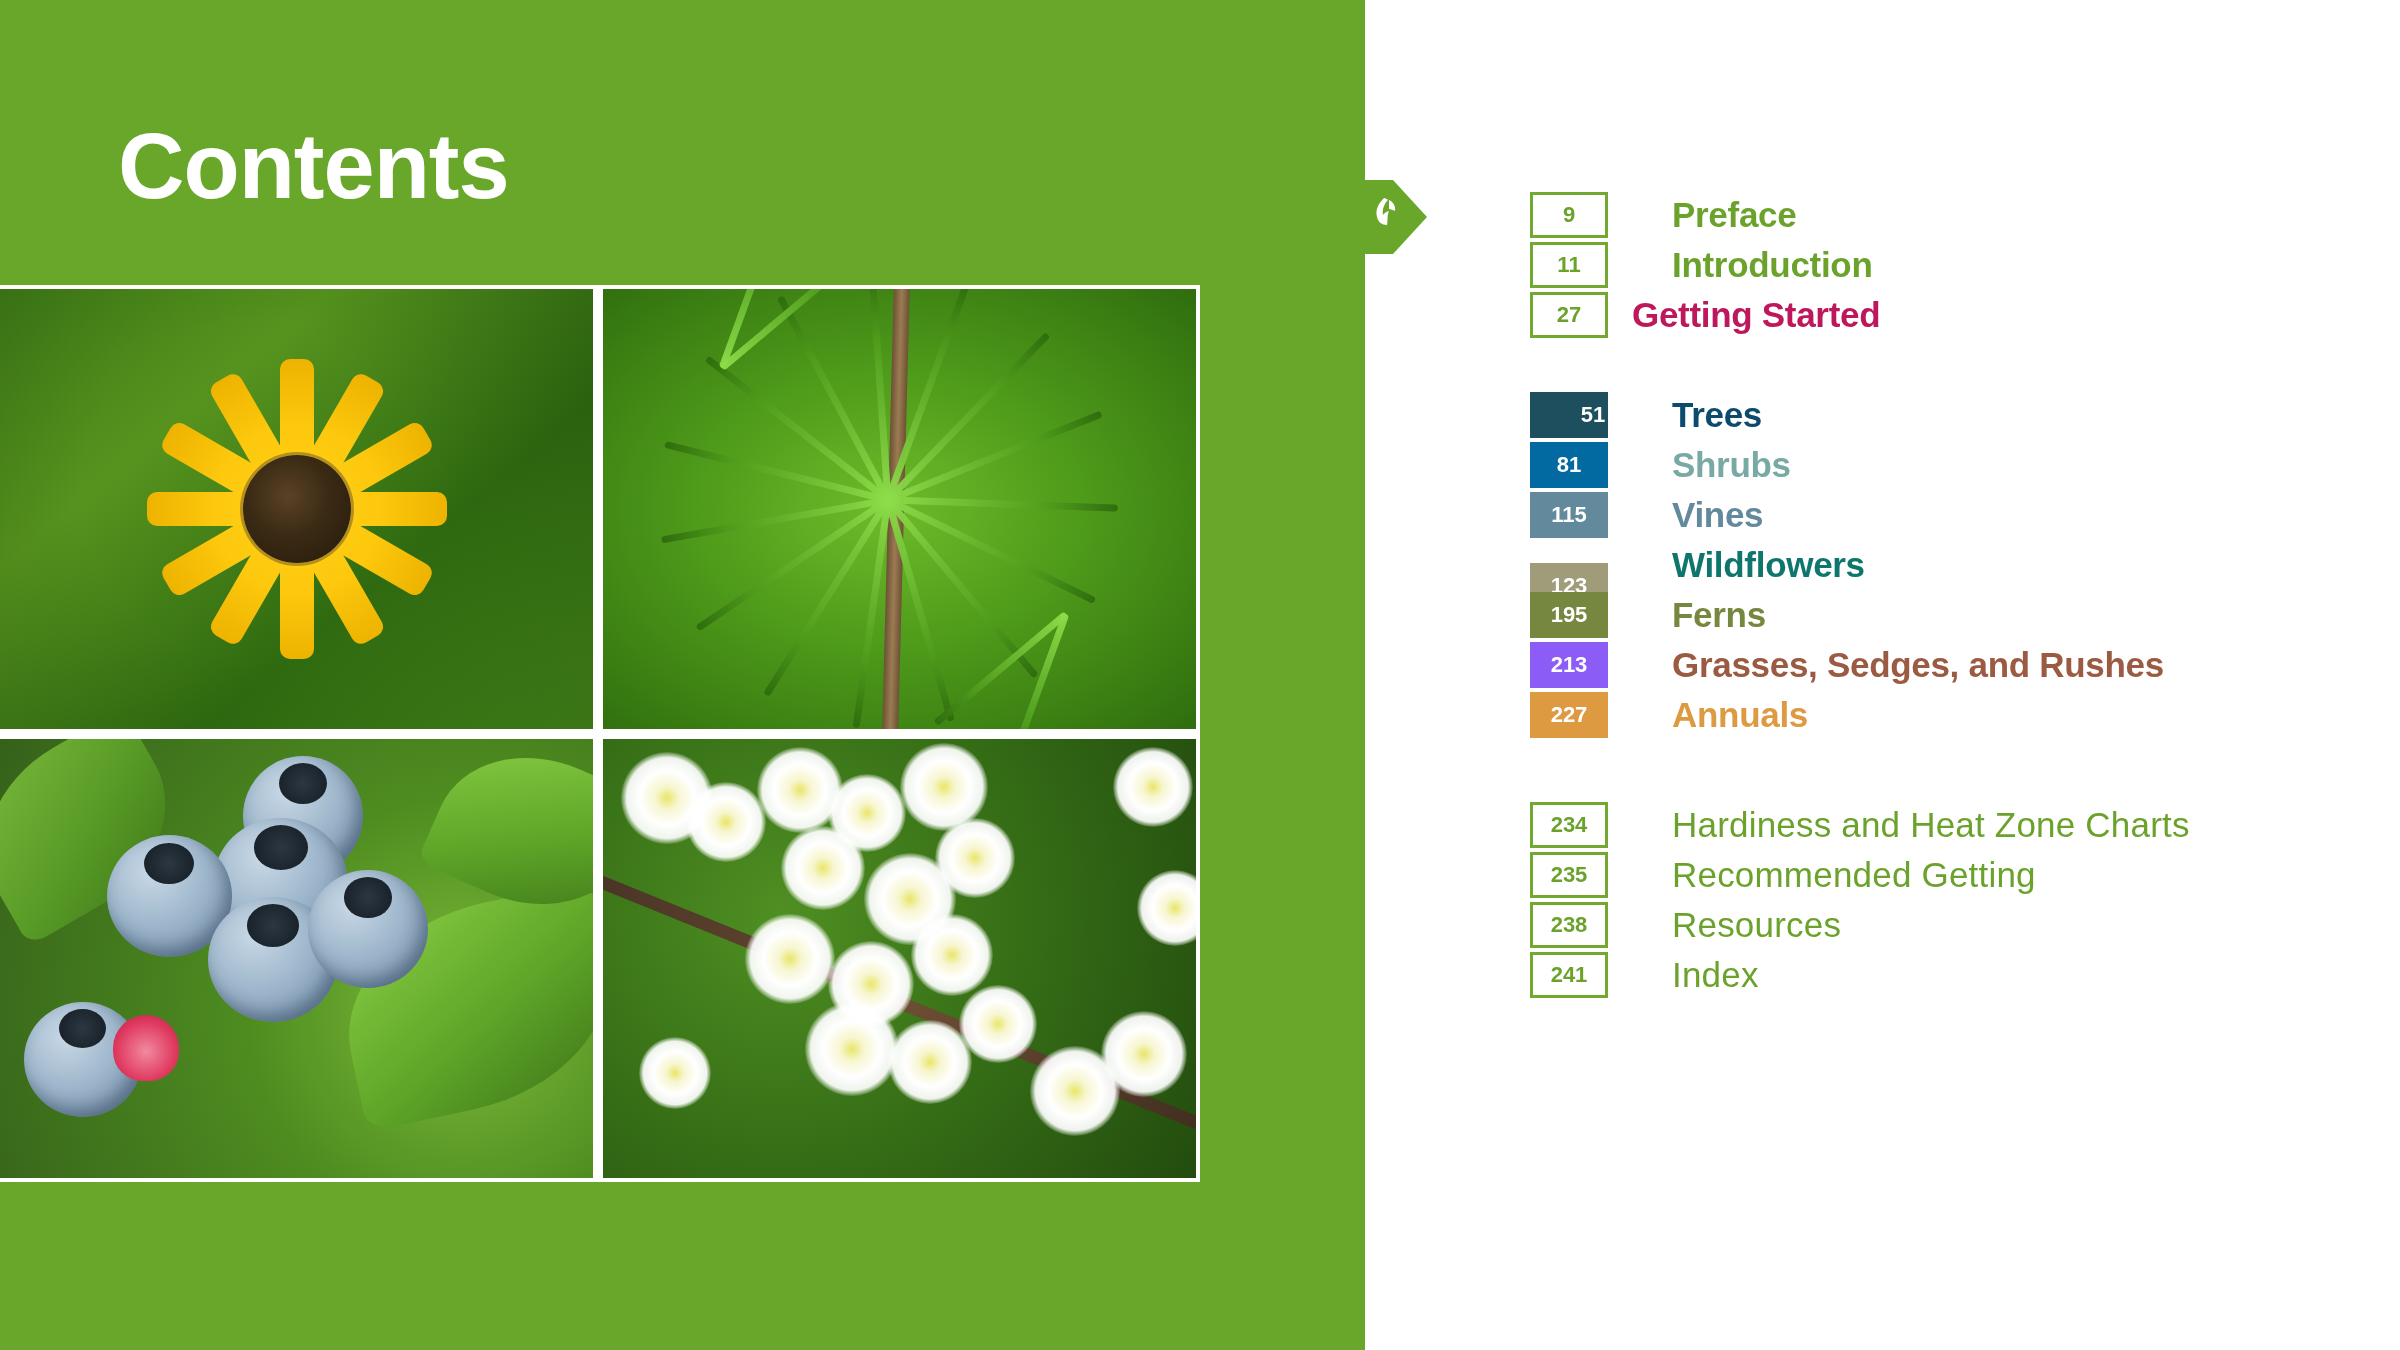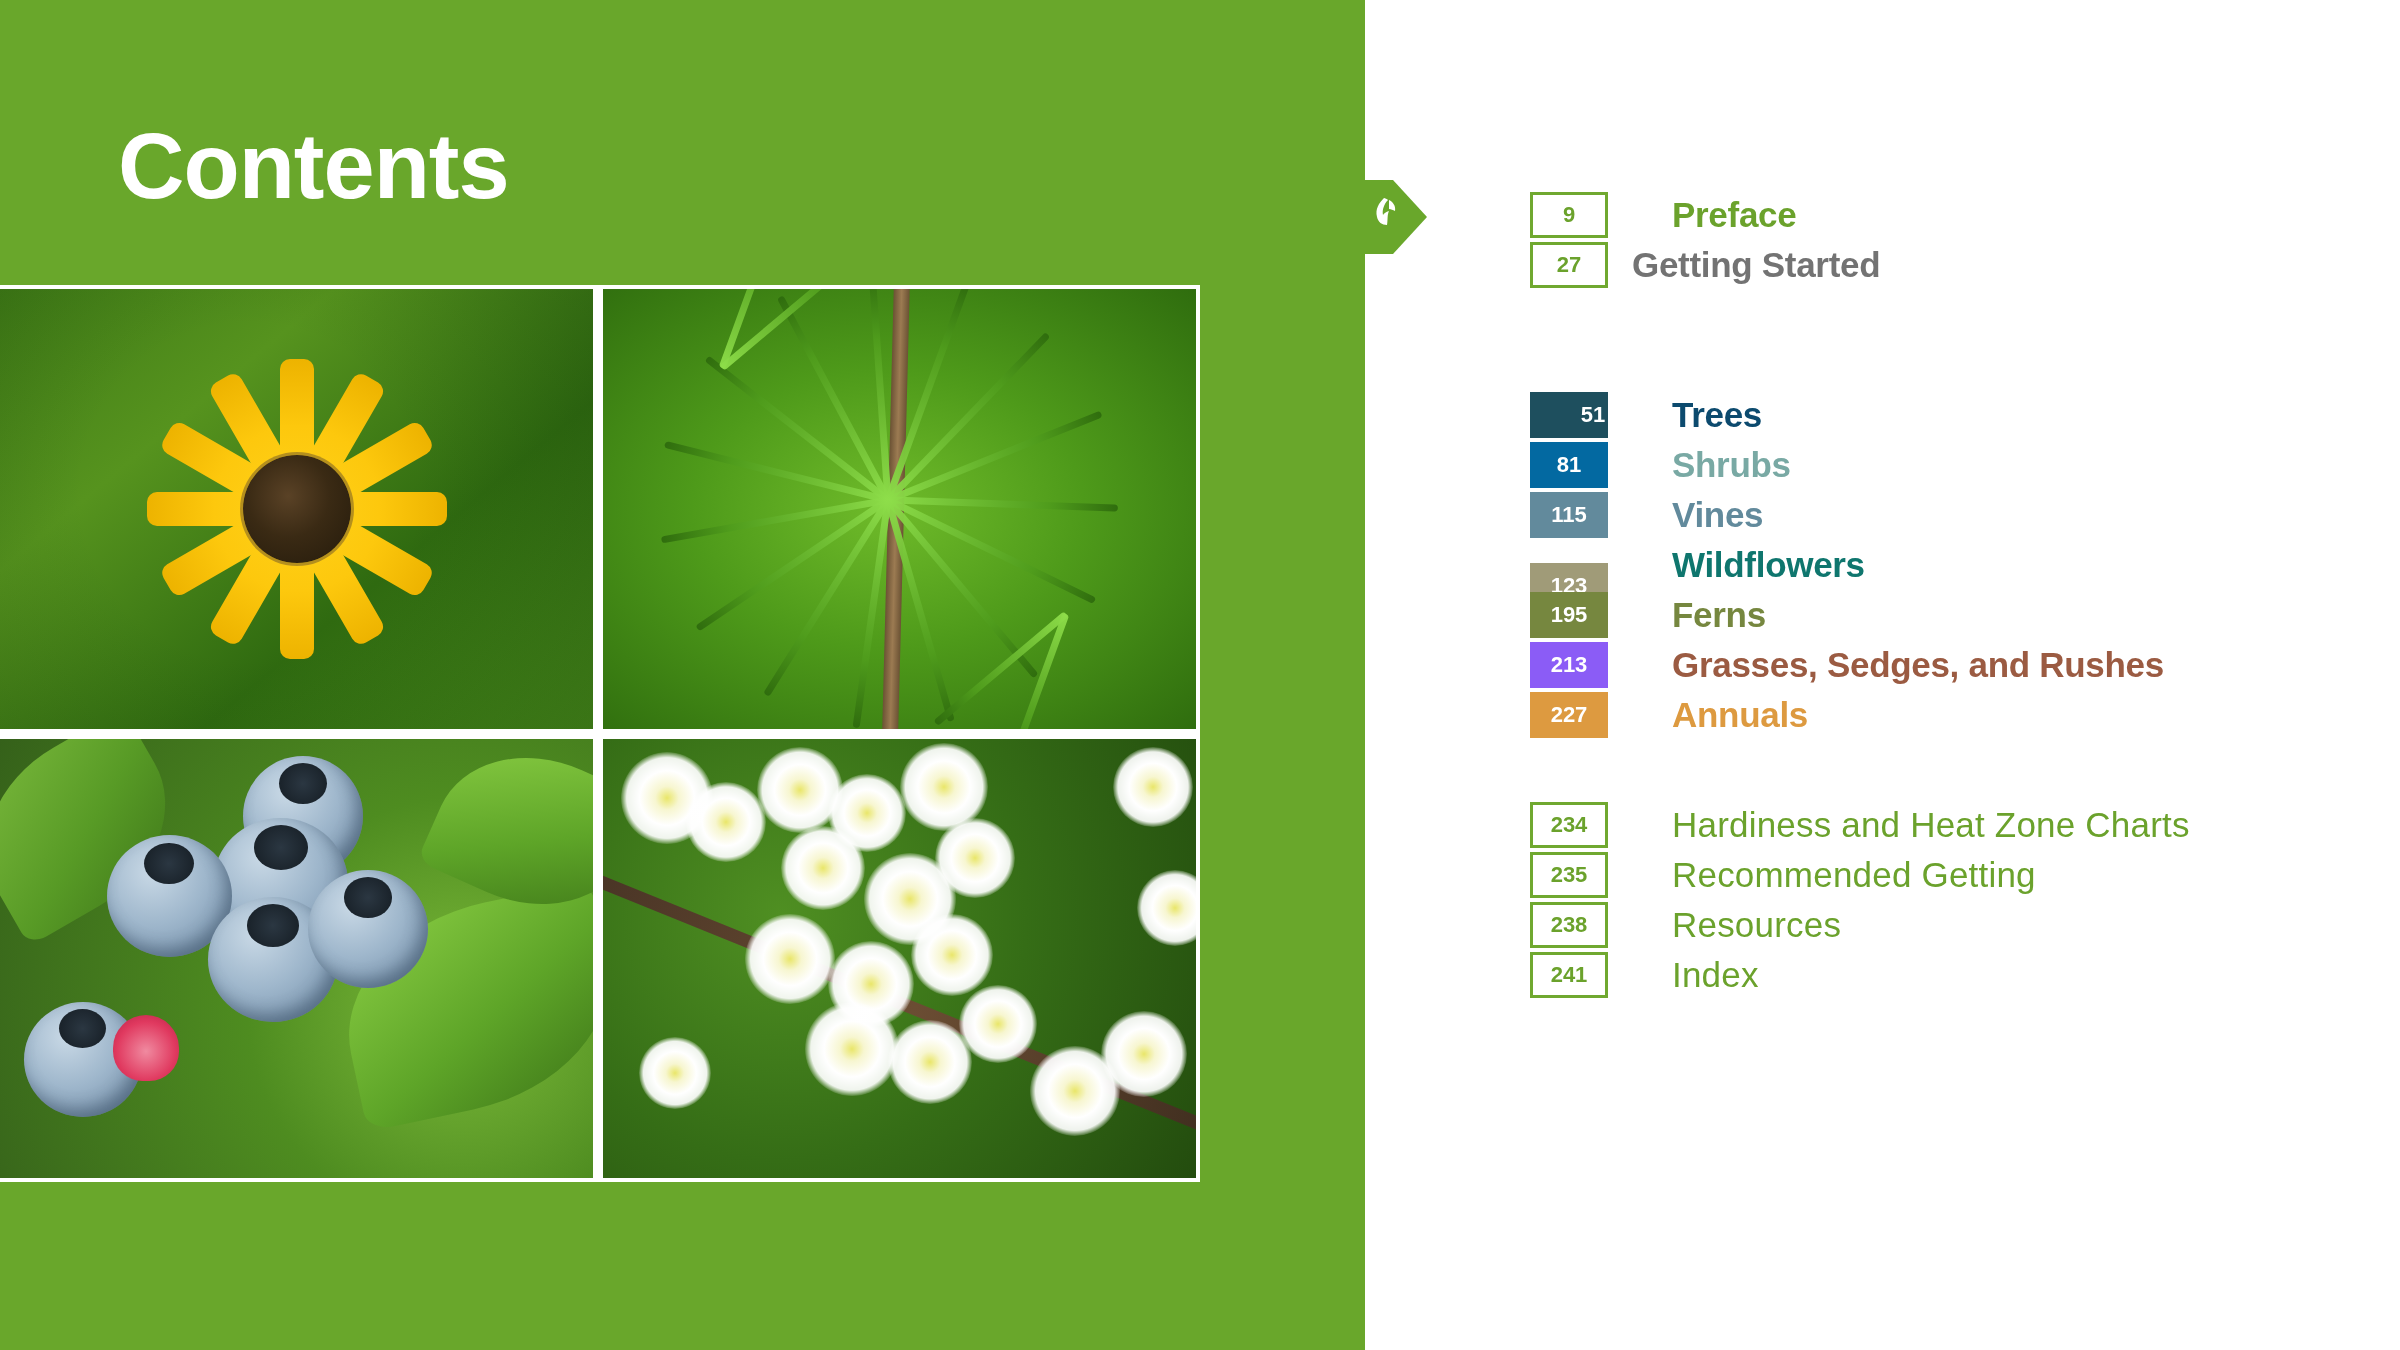--- a/index.html
+++ b/index.html
@@ -258,22 +258,26 @@
 </div>
 
 <div id="contents-column">
 
   <div class="toc-group" id="group-front">
       <div class="toc-row">
         <div class="num-box outline">9</div>
         <div class="toc-label bold" style="color: rgb(107, 162, 44);">Preface</div>
       </div>
       <div class="toc-row">
+        <div class="num-box outline">11</div>
+        <div class="toc-label bold" style="color: rgb(107, 162, 44);">Introduction</div>
+      </div>
+      <div class="toc-row">
         <div class="num-box outline">27</div>
-        <div class="toc-label bold" style="color: #737373; margin-left: 24px;">Getting Started</div>
+        <div class="toc-label bold" style="color: #be185d; margin-left: 24px;">Getting Started</div>
       </div>
     </div>
   <div class="toc-group" id="group-sections">
       <div class="toc-row">
         <div class="num-box solid" style="background: rgb(30, 79, 94); padding-left: 48px;">51</div>
         <div class="toc-label bold" style="color: #0c4a6e;">Trees</div>
       </div>
       <div class="toc-row">
         <div class="num-box solid" style="background: #0369a1;">81</div>
         <div class="toc-label bold" style="color: rgb(121, 169, 164);">Shrubs</div>

